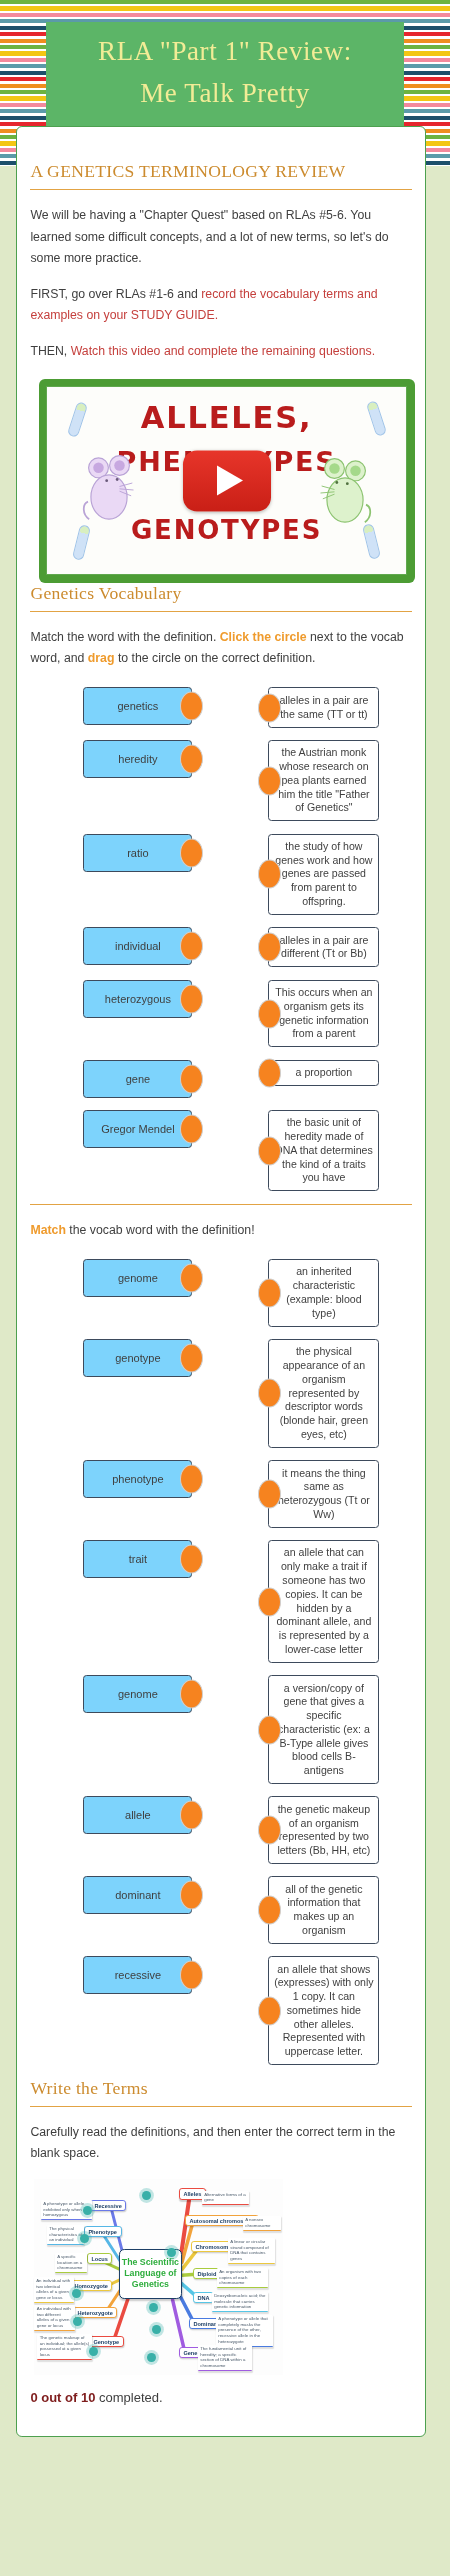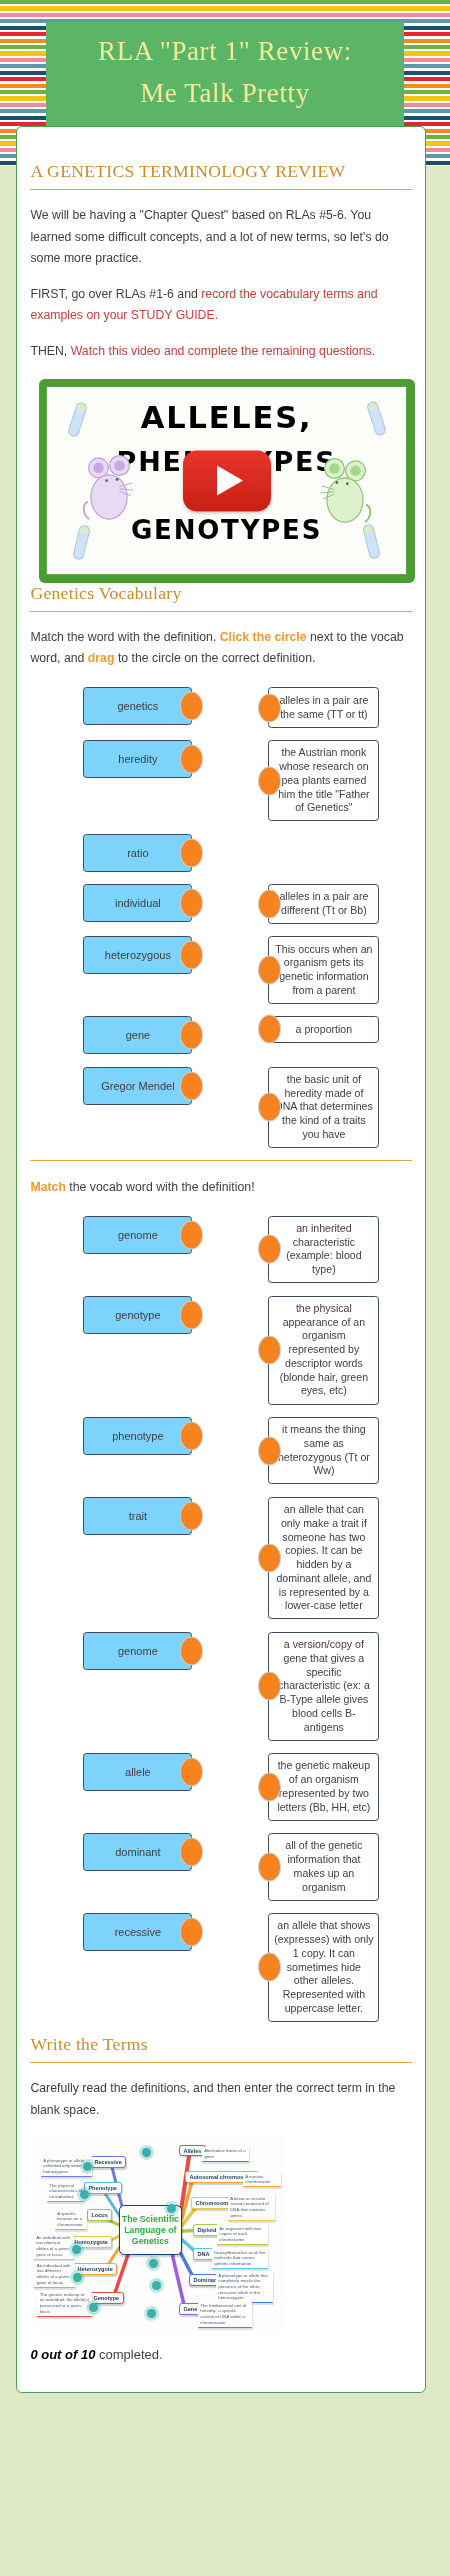--- a/index.html
+++ b/index.html
@@ -46,21 +46,21 @@
   .accent{color:#ef9b2d;font-weight:bold;}
   
   .video{
     margin:16.4px 0 0 8.2px;width:376px;height:204px;box-sizing:border-box;
     background:#4c9c34;border-radius:5.9px;padding:7.6px;position:relative;cursor:pointer;
   }
   .video-inner{
     width:100%;height:100%;background:#fdfdfa;border:1.2px solid #60a84e;
     position:relative;overflow:hidden;box-sizing:border-box;
   }
-  .vt{position:absolute;width:100%;text-align:center;color:#000000;
+  .vt{position:absolute;width:100%;text-align:center;color:#b91c1c;
       font-family:"DejaVu Sans", sans-serif;font-weight:bold;text-transform:uppercase;
       letter-spacing:1.8px;}
   .vt1{top:13px;font-size:30.5px;}
   .vt2{top:59px;font-size:27px;}
   .vt3{top:128px;font-size:26px;}
   .chromo{position:absolute;width:8.8px;height:33px;border-radius:5.3px;
       background:linear-gradient(to bottom,#d8efc0 0 7px,#cfe2f7 7px 100%);
       border:0.6px solid #9fc3e8;}
   .mouse{position:absolute;}
   .play{
@@ -113,21 +113,21 @@
     display:flex;align-items:center;justify-content:center;text-align:center;
     font-size:8.8px;font-weight:bold;color:#2fae3e;line-height:1.25;
     box-shadow:0.6px 1.2px 1.8px rgba(0,0,0,.2);
   }
   .tealdot{
     position:absolute;width:8.8px;height:8.8px;border-radius:50%;background:#39b0a8;
     box-shadow:0 0 0 2.9px rgba(57,176,168,.3);z-index:3;cursor:pointer;
   }
   
   .progress{font-size:13px;color:#3f3f3f;margin-top:15.2px;}
-  .progress b{color:#000000;font-style:italic;}
+  .progress b{color:#7f1d1d;}
 </style>
 </head>
 <body>
 
 <div class="stripes"></div>
 
 <div class="title-box">
   <div class="tline">RLA "Part 1" Review:</div>
   <div class="tline">Me Talk Pretty</div>
   <div class="tline">Genetics One Day</div>
@@ -195,20 +195,21 @@
           <span>heredity</span>
           <div class="circle right"></div>
         </div>
       <div class="defbox"><span>the Austrian monk whose research on pea plants earned him the title "Father of Genetics"</span><div class="circle left"></div></div>
     </div>
     <div class="mrow">
       <div class="wordbox">
           <span>ratio</span>
           <div class="circle right"></div>
         </div>
+      <div class="defbox"><span>the study of how genes work and how genes are passed from parent to offspring.</span><div class="circle left"></div></div>
     </div>
     <div class="mrow">
       <div class="wordbox">
           <span>individual</span>
           <div class="circle right"></div>
         </div>
       <div class="defbox"><span>alleles in a pair are different (Tt or Bb)</span><div class="circle left"></div></div>
     </div>
     <div class="mrow">
       <div class="wordbox">

